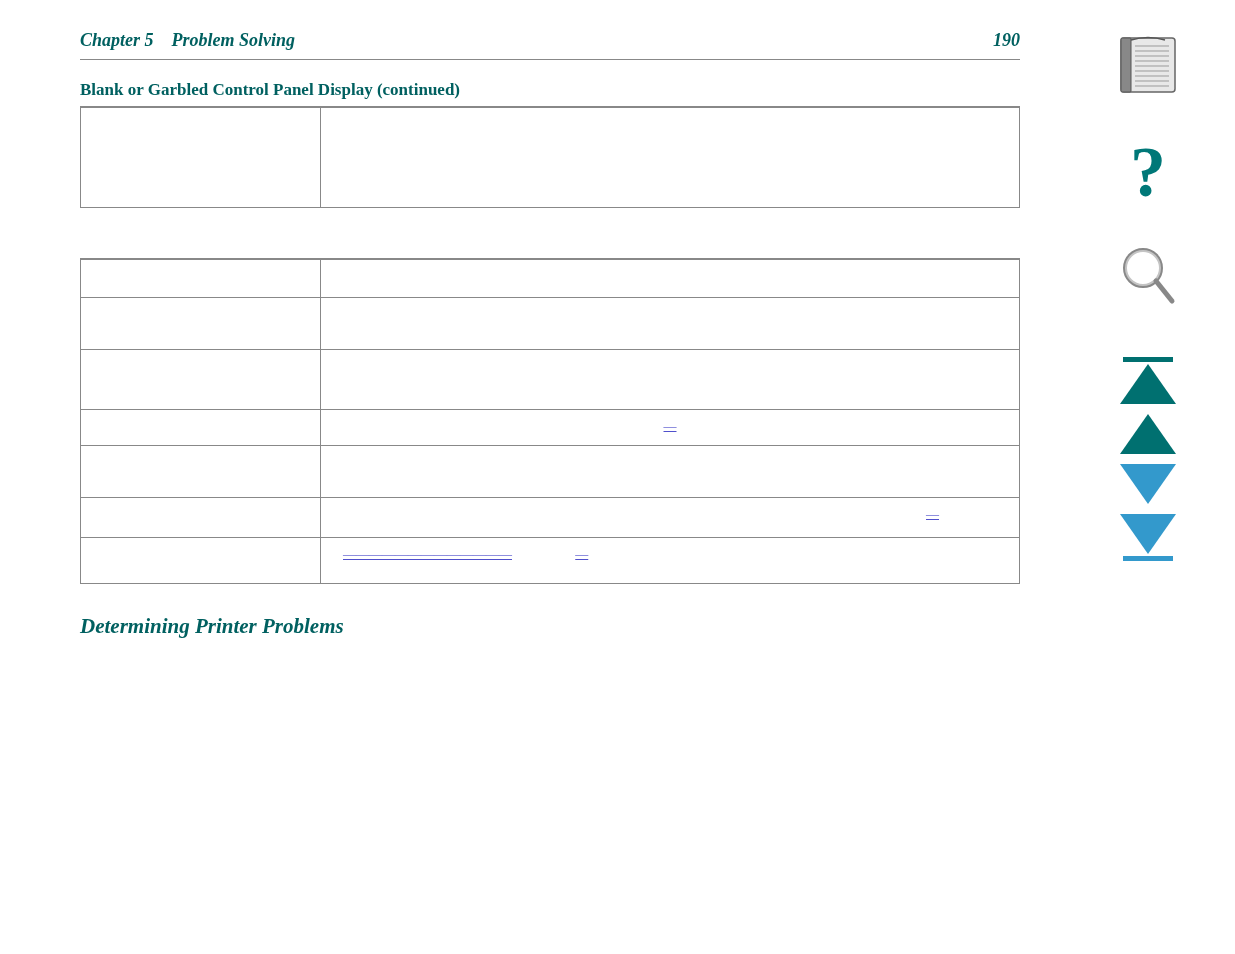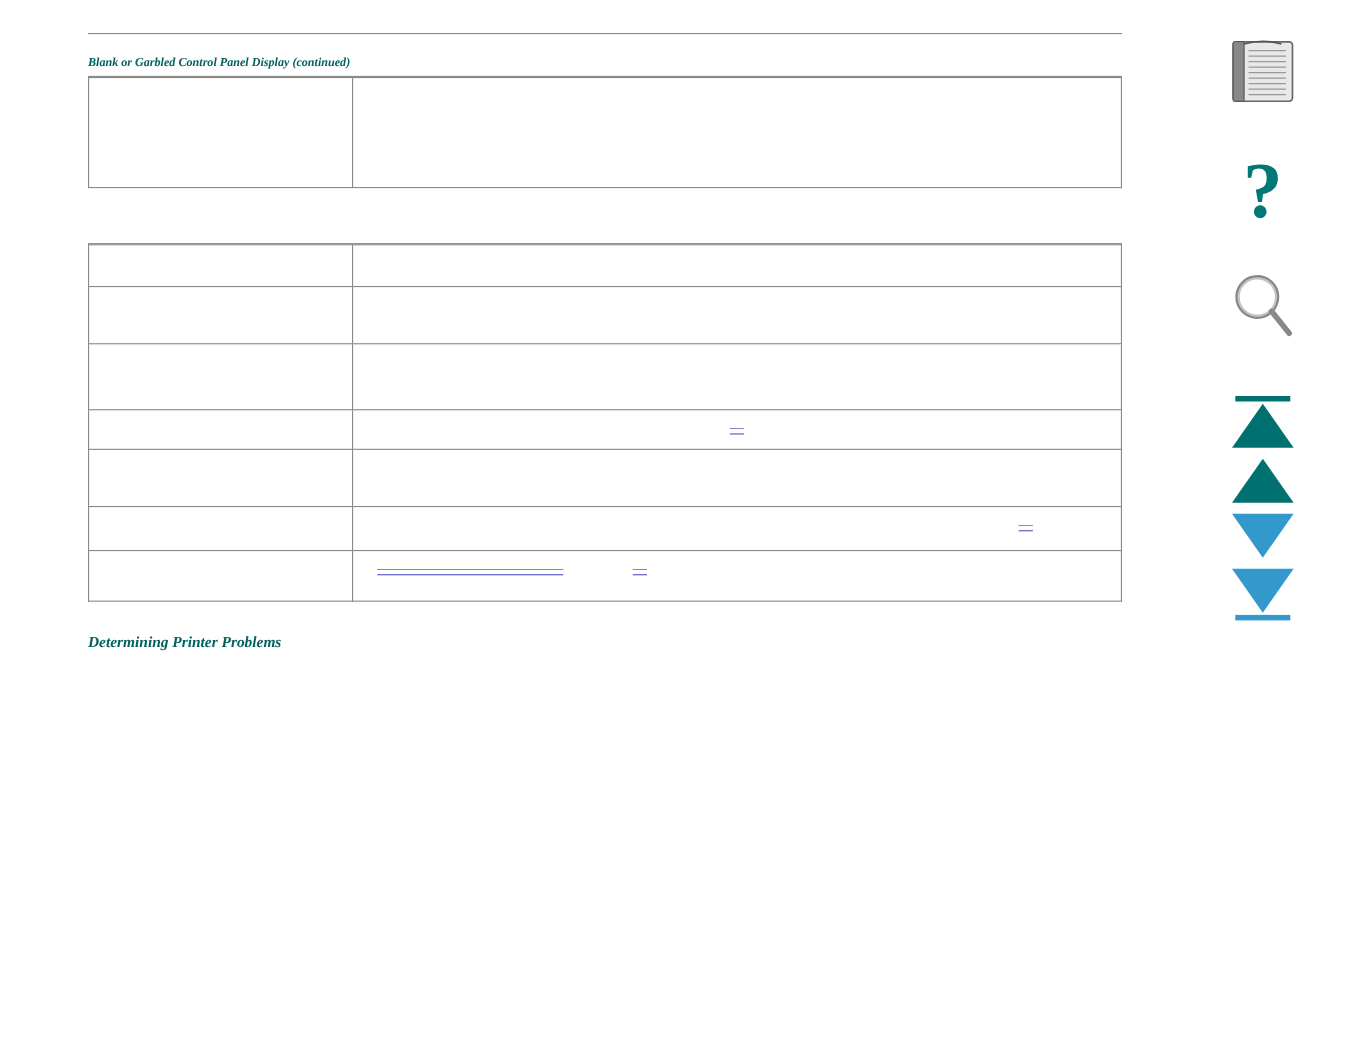--- a/index.html
+++ b/index.html
@@ -41,24 +41,23 @@
       font-size: 18px;
     }
 
     .top-divider {
       border: none;
       border-top: 1px solid #888;
       margin-bottom: 20px;
     }
 
     .section-title {
-      font-style: italic;
-      font-weight: bold;
-      color: #006060;
-      font-size: 11px;
+      font-weight: bold;
+      color: #006060;
+      font-size: 17px;
       margin-bottom: 6px;
     }
 
     .section-divider {
       border: none;
       border-top: 1px solid #888;
       margin-bottom: 0;
     }
 
     .table-container {
@@ -84,21 +83,21 @@
 
     .underline-link {
       text-decoration: underline;
       color: #5050cc;
     }
 
     .footer-title {
       font-style: italic;
       font-weight: bold;
       color: #006060;
-      font-size: 14px;
+      font-size: 21px;
       margin-top: 10px;
     }
 
     
     .sidebar {
       position: absolute;
       top: 0;
       right: 0;
       width: 175px;
       height: 954px;
@@ -165,20 +164,26 @@
       border-left: 28px solid transparent;
       border-right: 28px solid transparent;
       border-top: 40px solid #3399cc;
     }
   </style>
 </head>
 <body>
 
 <div class="main-content">
 
+  <div class="header-line">
+    <span class="header-text">
+      <span>Chapter 5</span>&nbsp;&nbsp;&nbsp;&nbsp;<span>Problem Solving</span>
+    </span>
+    <span class="page-number">190</span>
+  </div>
   <hr class="top-divider">
 
   <div class="section-title">Blank or Garbled Control Panel Display (continued)</div>
   <hr class="section-divider">
 
   <table class="table-container">
     <tbody>
         <tr>
       <td style="height: 100px;"></td>
       <td style="height: 100px;"></td>

